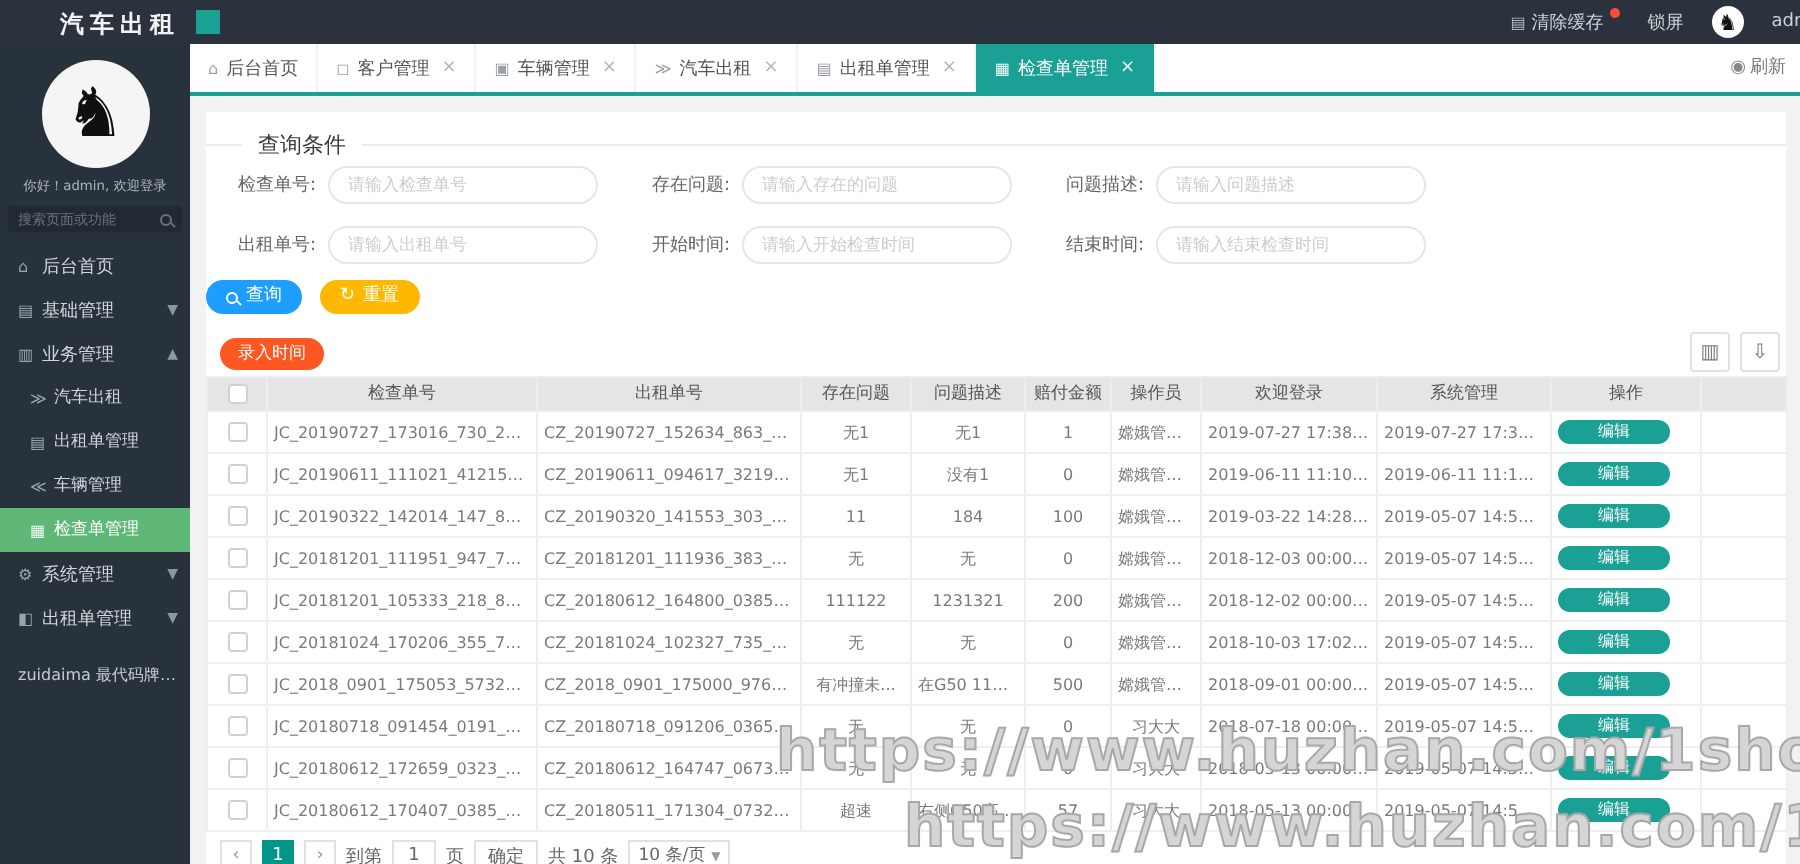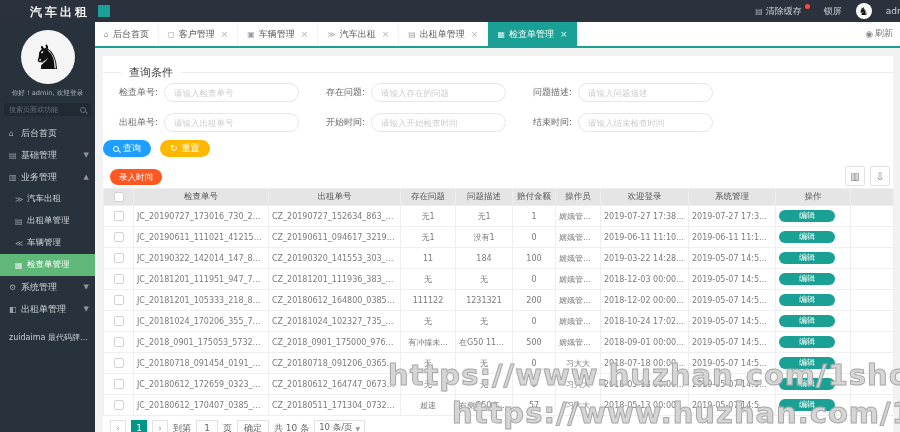--- a/index.html
+++ b/index.html
@@ -355,21 +355,21 @@
           <td></td>
         </tr>
         <tr>
           <td><span class="cb"></span></td>
           <td>JC_20181024_170206_355_7589</td>
           <td>CZ_20181024_102327_735_9111</td>
           <td>无</td>
           <td>无</td>
           <td>0</td>
           <td>嫦娥管理员</td>
-          <td>2018-10-24 17:02:06</td>
+          <td>2018-10-03 17:02:06</td>
           <td>2019-05-07 14:55:30</td>
           <td><span class="row-btn edit">编辑</span><span class="row-btn del">删除</span></td>
           <td></td>
         </tr>
         <tr>
           <td><span class="cb"></span></td>
           <td>JC_2018_0901_175053_57325085</td>
           <td>CZ_2018_0901_175000_97637709</td>
           <td>有冲撞未...</td>
           <td>在G50 1127-113...</td>

